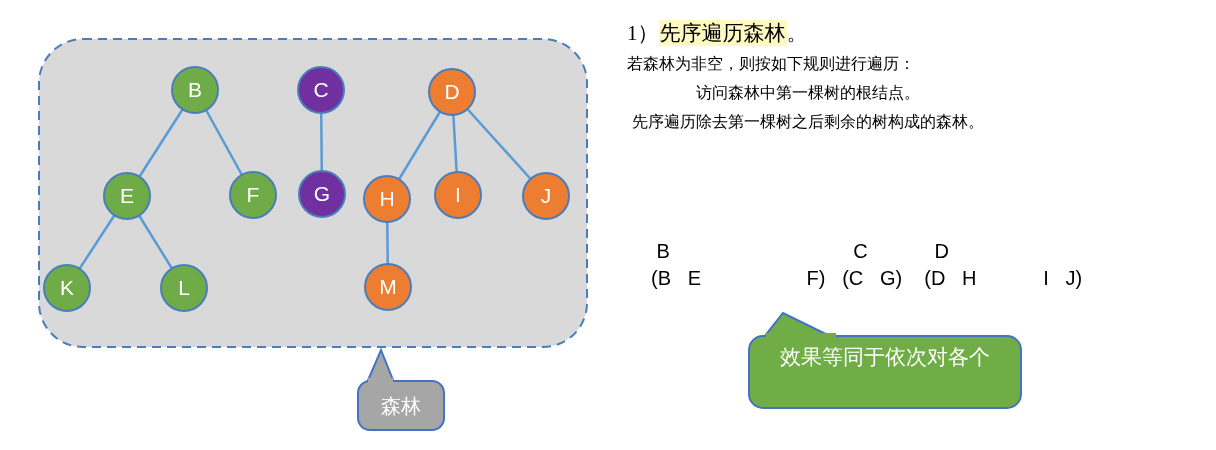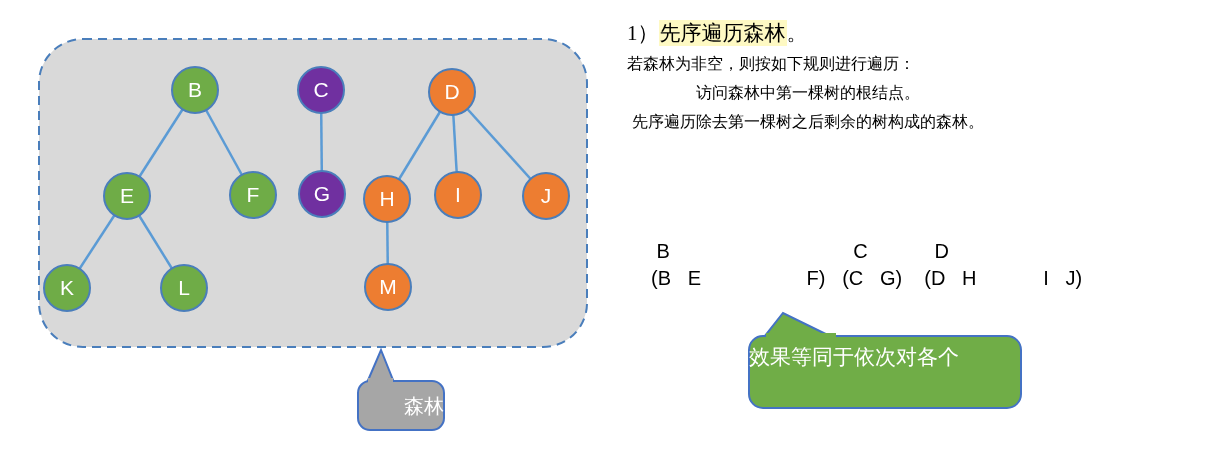--- a/index.html
+++ b/index.html
@@ -45,29 +45,30 @@
     font-family: "Liberation Sans", sans-serif;
     font-size: 20px;
     line-height: 27px;
     margin-top: 13px;
   }
   .seq .seq-line { white-space: pre; }
   .forest-callout-label {
     position: absolute;
     left: 358px; top: 393px;
     width: 86px;
-    text-align: right;
+    text-align: center;
     font-family: "Liberation Serif", serif;
     font-size: 20px;
     color: #ffffff;
   }
   .green-callout-label {
     position: absolute;
     left: 749px; top: 343px;
     width: 272px;
+    text-align: center;
     font-family: "Liberation Serif", serif;
     font-size: 21px;
     line-height: 29px;
     color: #ffffff;
   }
 </style>
 </head>
 <body>
 
 <div class="stage">

